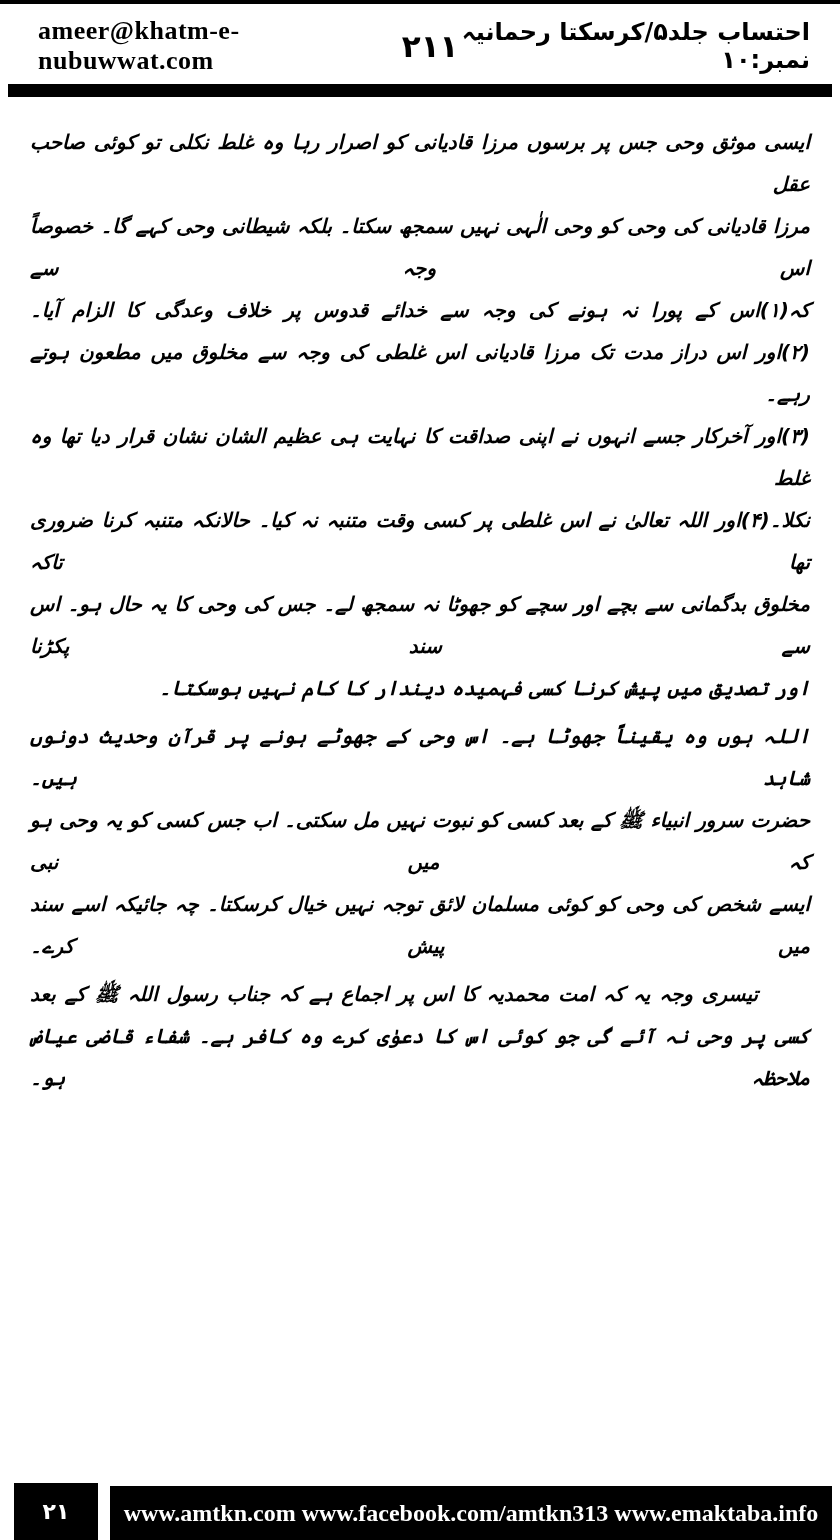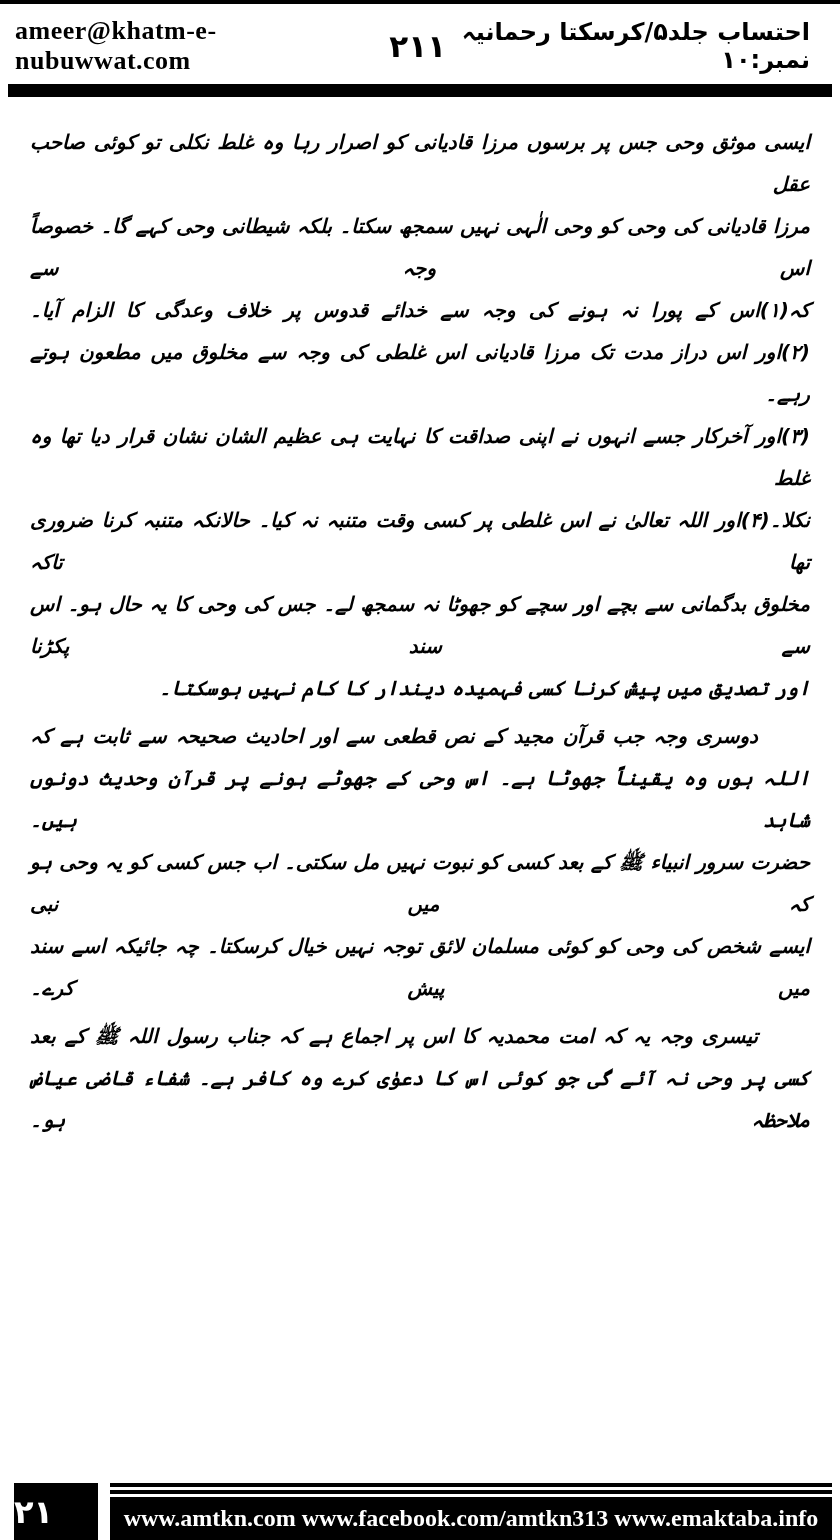--- a/index.html
+++ b/index.html
@@ -1,39 +1,39 @@
 <!DOCTYPE html>
 <html lang="ur"><head>
 <meta charset="utf-8">
 <style>
   html,body{margin:0;padding:0;background:#fff;}
   .page{
     position:relative;width:840px;height:1540px;background:#ffffff;color:#000;
     font-family:"DejaVu Sans",sans-serif;overflow:hidden;
   }
   .topline{height:4px;background:#000;}
-  .header{display:flex;align-items:center;padding:12px 30px 4px 15px;}
+  .header{display:flex;align-items:center;padding:12px 30px 4px 38px;}
   .email{font-family:"Liberation Serif",serif;font-weight:bold;font-size:26px;letter-spacing:0.5px;}
   .hdr-pagenum{font-weight:bold;font-size:31px;margin-left:66px;text-align:right;}
   .hdr-title{margin-left:auto;direction:rtl;font-weight:bold;font-size:24px;}
   .thickrule{height:13px;background:#000;margin:4px 8px 0 8px;}
   .content{direction:rtl;padding:18px 30px 0 30px;}
   .ln{
     font-size:20px;font-weight:bold;line-height:42px;
     text-align:justify;text-align-last:justify;font-style:italic;-moz-text-align-last:justify;
   }
   .ln.end{text-align-last:right;-moz-text-align-last:right;}
   .ln.ind{text-indent:52px;}
   .pgroup{margin-top:6px;}
   .footer{position:absolute;left:14px;right:8px;bottom:0;display:flex;height:57px;}
   .pagebox{
-    width:84px;background:#000;color:#fff;display:flex;align-items:center;justify-content:flex-start;
-    font-size:32px;font-weight:bold;
+    width:84px;background:#000;color:#fff;display:flex;align-items:center;justify-content:center;
+    font-size:22px;font-weight:bold;
   }
-  .fright{flex:1;margin-left:12px;display:flex;flex-direction:column;justify-content:center;}
+  .fright{flex:1;margin-left:12px;display:flex;flex-direction:row;justify-content:center;}
   .drule{height:4px;background:#000;}
   .drule + .drule{margin-top:3px;}
   .fbar{
     flex:1;background:#000;color:#fff;margin-top:3px;
     display:flex;align-items:center;justify-content:center;
     font-family:"Liberation Serif",serif;font-weight:bold;font-size:24px;white-space:nowrap;
   }
 </style>
 </head>
 <body>
@@ -56,21 +56,20 @@
       <div class="ln">مرزا قادیانی کی وحی کو وحی الٰہی نہیں سمجھ سکتا۔ بلکہ شیطانی وحی کہے گا۔ خصوصاً اس وجہ سے</div>
       <div class="ln">کہ(۱)اس کے پورا نہ ہونے کی وجہ سے خدائے قدوس پر خلاف وعدگی کا الزام آیا۔</div>
       <div class="ln">(۲)اور اس دراز مدت تک مرزا قادیانی اس غلطی کی وجہ سے مخلوق میں مطعون ہوتے رہے۔</div>
       <div class="ln">(۳)اور آخرکار جسے انہوں نے اپنی صداقت کا نہایت ہی عظیم الشان نشان قرار دیا تھا وہ غلط</div>
       <div class="ln">نکلا۔(۴)اور اللہ تعالیٰ نے اس غلطی پر کسی وقت متنبہ نہ کیا۔ حالانکہ متنبہ کرنا ضروری تھا تاکہ</div>
       <div class="ln">مخلوق بدگمانی سے بچے اور سچے کو جھوٹا نہ سمجھ لے۔ جس کی وحی کا یہ حال ہو۔ اس سے سند پکڑنا</div>
       <div class="ln end">اور تصدیق میں پیش کرنا کسی فہمیدہ دیندار کا کام نہیں ہوسکتا۔</div>
     </div>
 
     <div class="pgroup">
-      <div class="ln ind">دوسری وجہ جب قرآن مجید کے نص قطعی سے اور احادیث صحیحہ سے ثابت ہے کہ</div>
       <div class="ln">اللہ ہوں وہ یقیناً جھوٹا ہے۔ اس وحی کے جھوٹے ہونے پر قرآن وحدیث دونوں شاہد ہیں۔</div>
       <div class="ln">حضرت سرور انبیاء ﷺ کے بعد کسی کو نبوت نہیں مل سکتی۔ اب جس کسی کو یہ وحی ہو کہ میں نبی</div>
       <div class="ln">ایسے شخص کی وحی کو کوئی مسلمان لائق توجہ نہیں خیال کرسکتا۔ چہ جائیکہ اسے سند میں پیش کرے۔</div>
     </div>
 
     <div class="pgroup">
       <div class="ln ind">تیسری وجہ یہ کہ امت محمدیہ کا اس پر اجماع ہے کہ جناب رسول اللہ ﷺ کے بعد</div>
       <div class="ln">کسی پر وحی نہ آئے گی جو کوئی اس کا دعوٰی کرے وہ کافر ہے۔ شفاء قاضی عیاض ملاحظہ ہو۔</div>
     </div>
 

